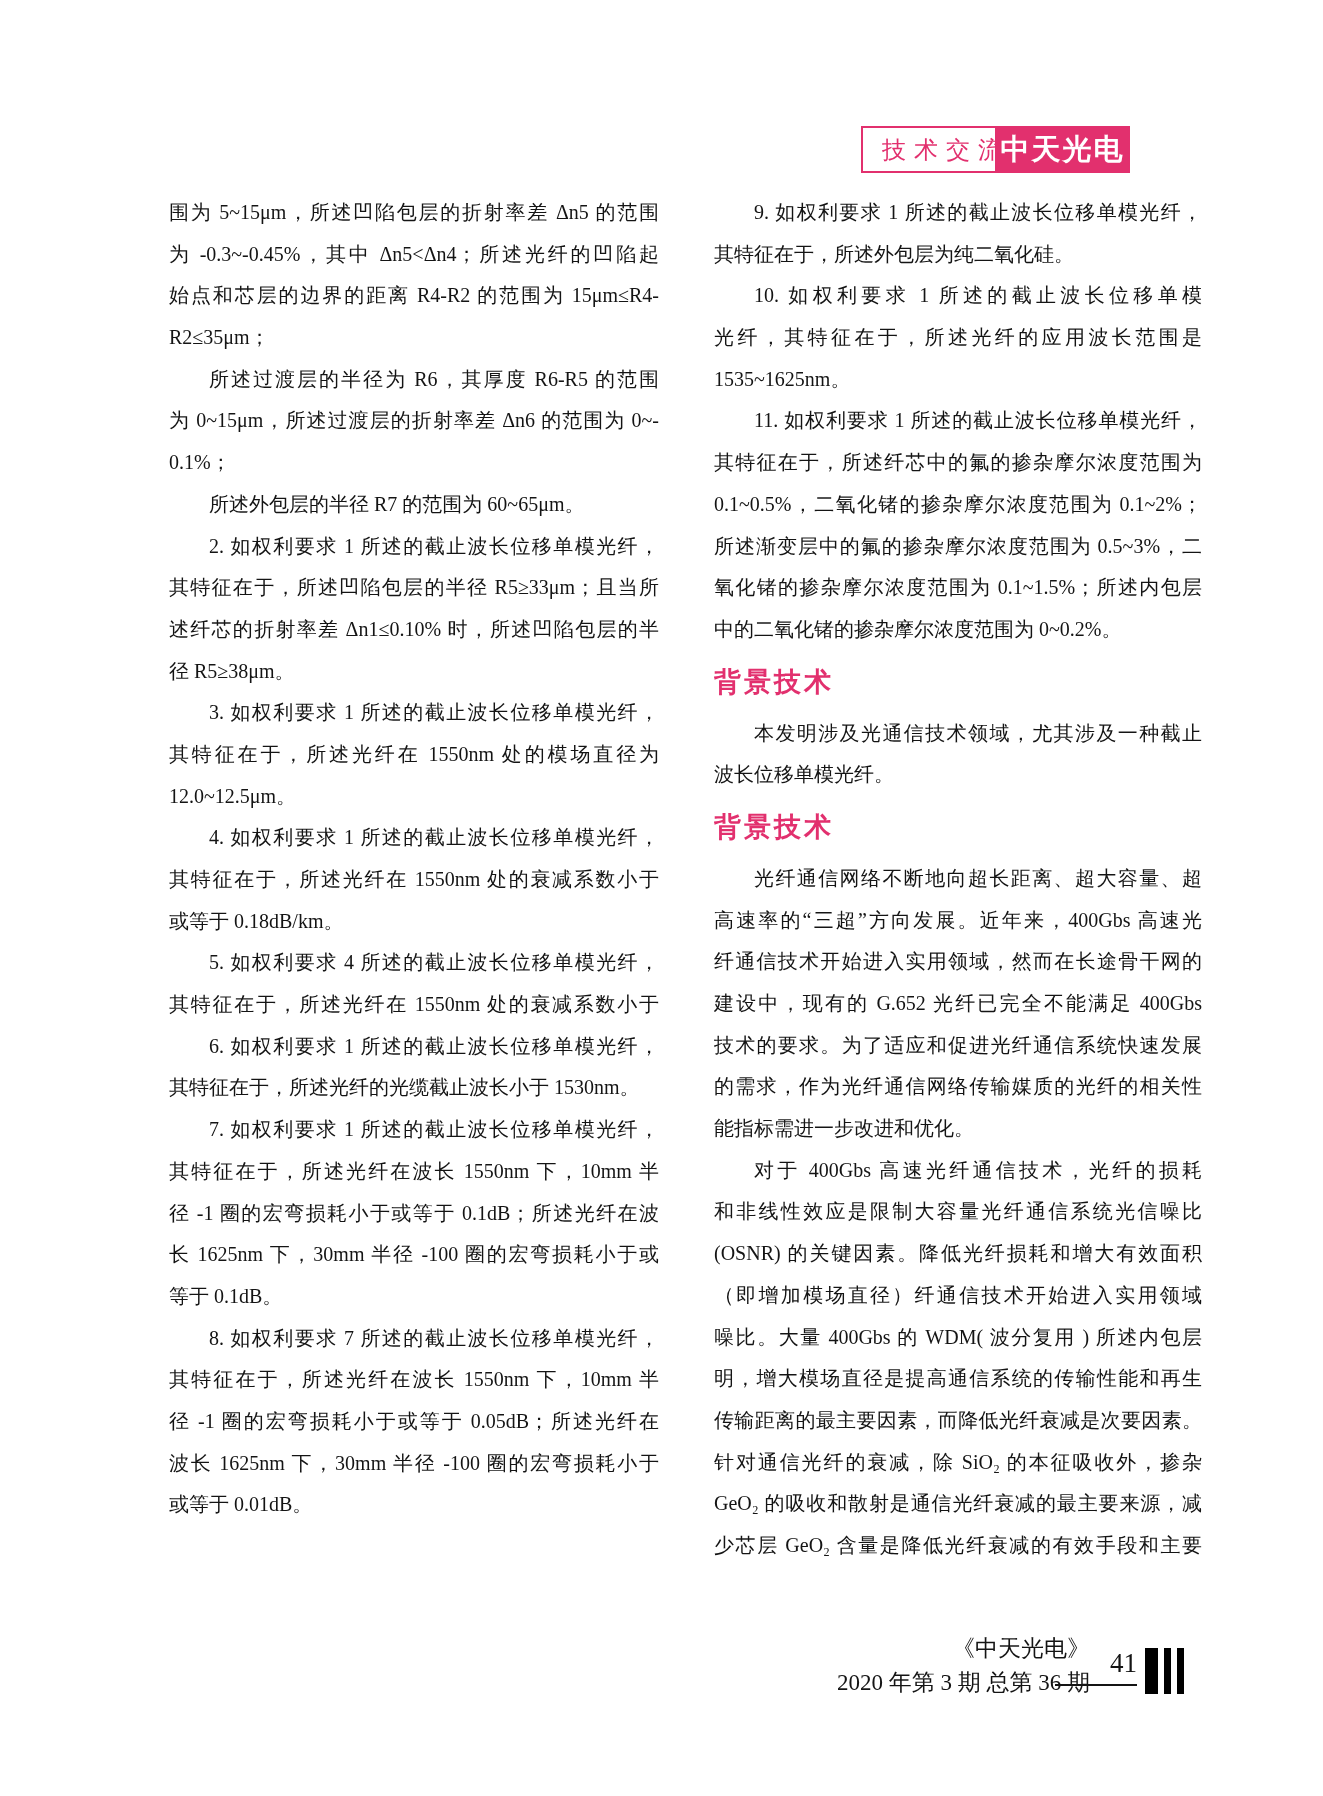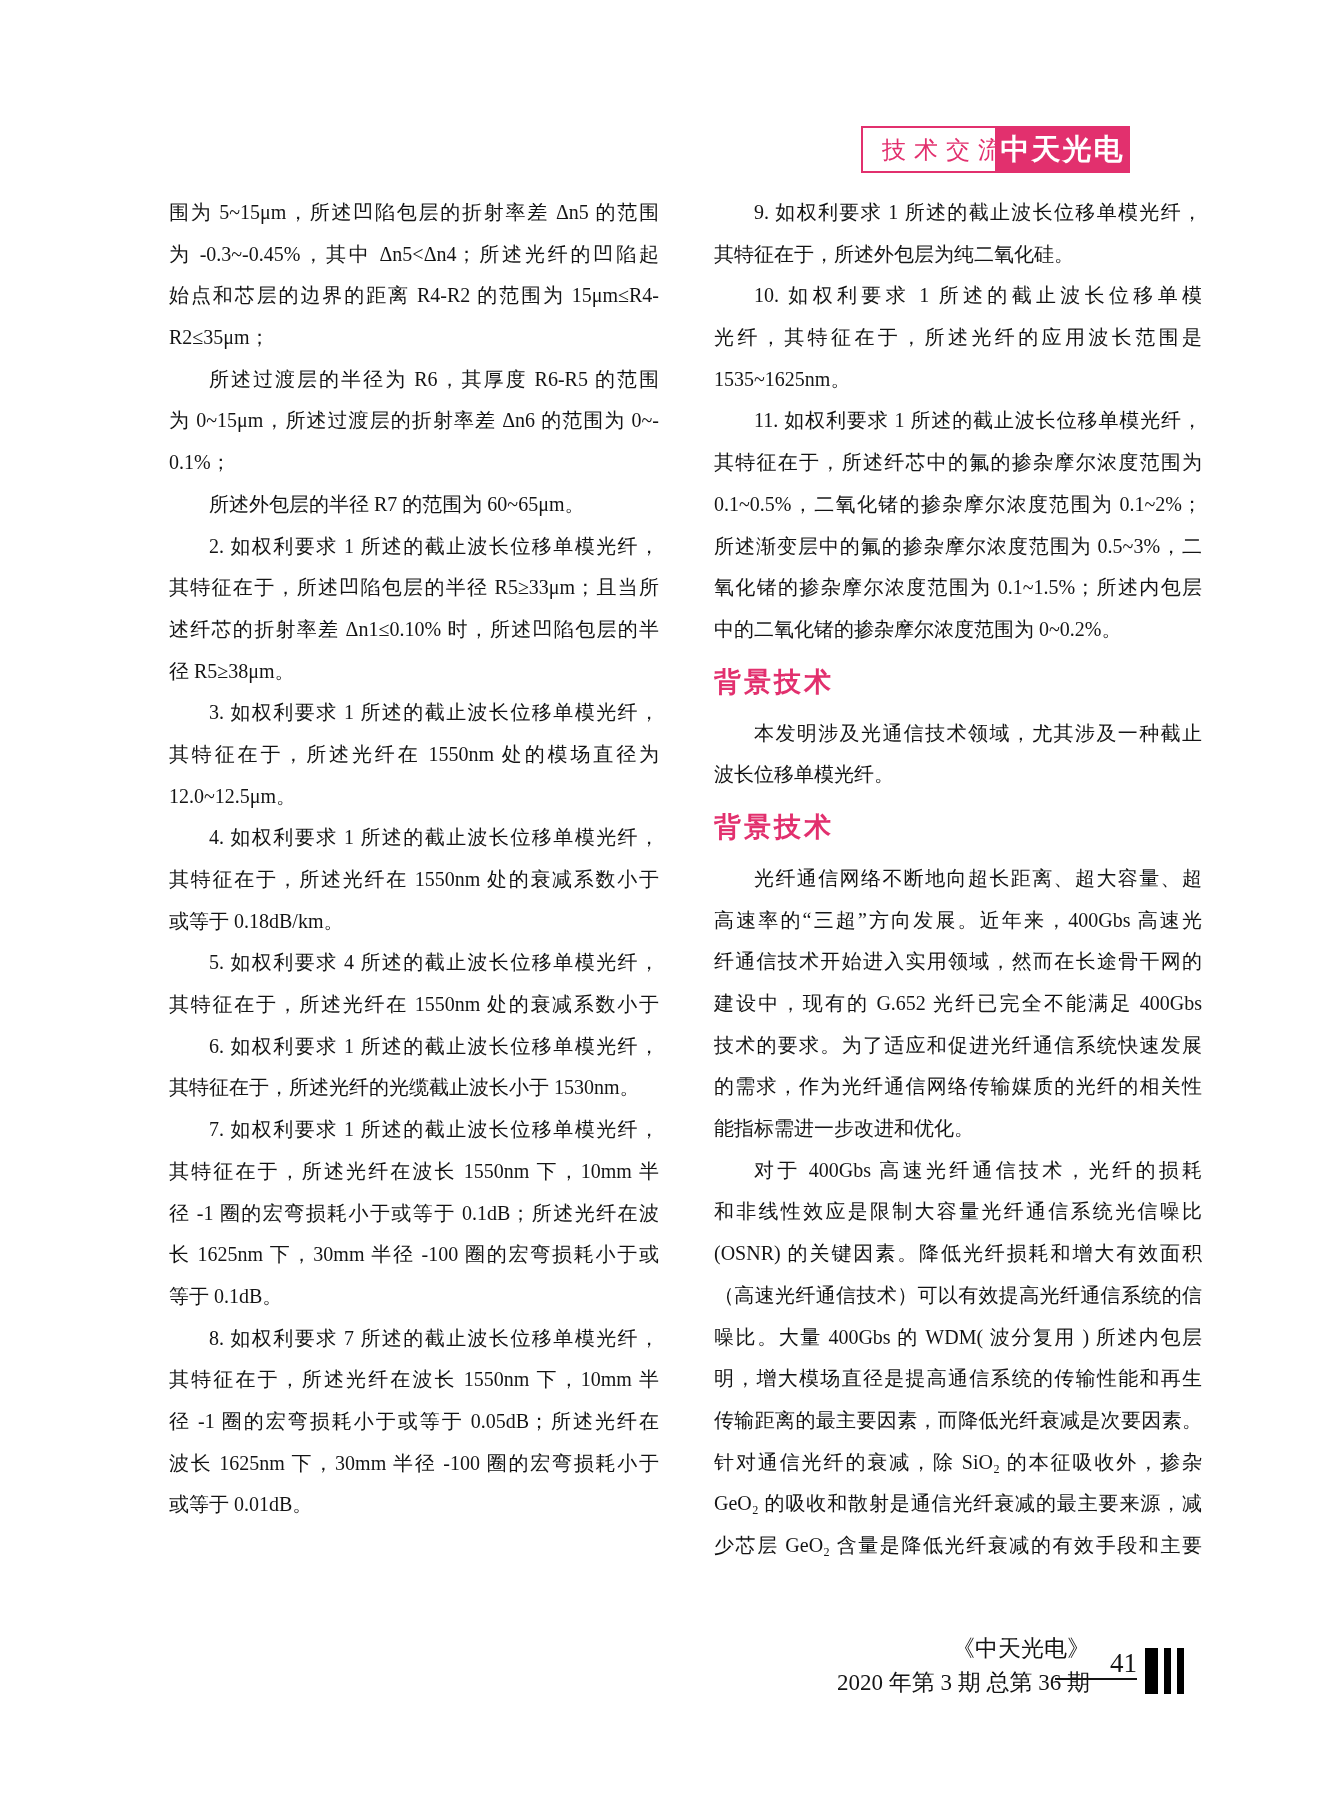--- a/index.html
+++ b/index.html
@@ -34,21 +34,21 @@
     color:#E2306E;font-weight:bold;font-size:27px;letter-spacing:3px;
   }
   
   .footer-journal{
     position:absolute;right:233px;top:1632px;width:420px;
     text-align:right;font-size:23px;line-height:34px;color:#141414;
   }
   .page-number{
     position:absolute;left:1055px;top:1648px;width:82px;
     border-bottom:2px solid #141414;text-align:right;
-    font-size:27px;line-height:30px;color:#141414;
+    font-size:27px;line-height:30px;padding-bottom:6px;color:#141414;
   }
   .footer-bars{position:absolute;left:1145px;top:1648px;height:46px;display:flex;align-items:stretch;}
   .footer-bars .b1{width:13px;background:#000;margin-right:6px;}
   .footer-bars .b2{width:7px;background:#000;margin-right:6px;}
   .footer-bars .b3{width:7px;background:#000;}
 </style>
 </head>
 <body>
 
 <div class="header-tab">
@@ -111,21 +111,21 @@
     <div class="line j ind">光纤通信网络不断地向超长距离、超大容量、超</div>
     <div class="line j">高速率的“三超”方向发展。近年来，400Gbs 高速光</div>
     <div class="line j">纤通信技术开始进入实用领域，然而在长途骨干网的</div>
     <div class="line j">建设中，现有的 G.652 光纤已完全不能满足 400Gbs</div>
     <div class="line j">技术的要求。为了适应和促进光纤通信系统快速发展</div>
     <div class="line j">的需求，作为光纤通信网络传输媒质的光纤的相关性</div>
     <div class="line">能指标需进一步改进和优化。</div>
     <div class="line j ind">对于 400Gbs 高速光纤通信技术，光纤的损耗</div>
     <div class="line j">和非线性效应是限制大容量光纤通信系统光信噪比</div>
     <div class="line j">(OSNR) 的关键因素。降低光纤损耗和增大有效面积</div>
-    <div class="line j">（高速光纤通信技术）可以有效提高光纤通信系统的信</div>
+    <div class="line j">（即增加模场直径）纤通信技术开始进入实用领域</div>
     <div class="line j">噪比。大量 400Gbs 的 WDM( 波分复用 ) 所述内包层</div>
     <div class="line j">明，增大模场直径是提高通信系统的传输性能和再生</div>
     <div class="line j">传输距离的最主要因素，而降低光纤衰减是次要因素。</div>
     <div class="line j">针对通信光纤的衰减，除 SiO₂ 的本征吸收外，掺杂</div>
     <div class="line j">GeO₂ 的吸收和散射是通信光纤衰减的最主要来源，减</div>
     <div class="line j">少芯层 GeO₂ 含量是降低光纤衰减的有效手段和主要</div>
   </div>
 
 <div class="footer-journal">
   <div>《中天光电》</div>

